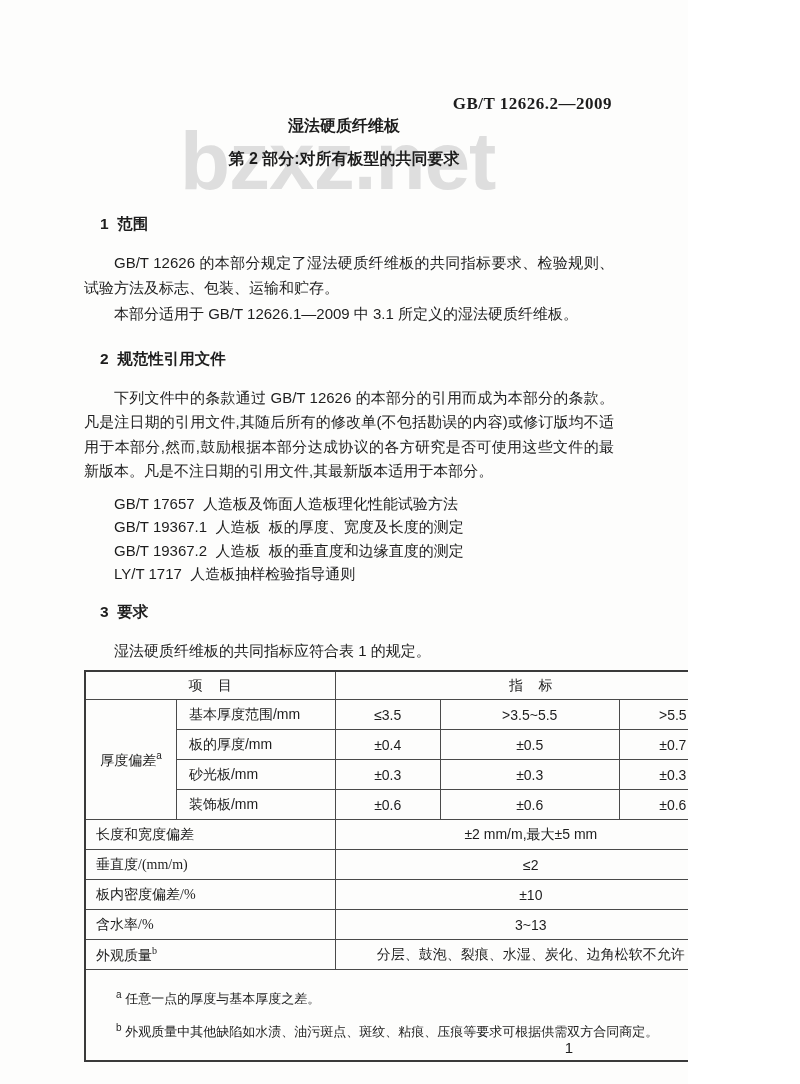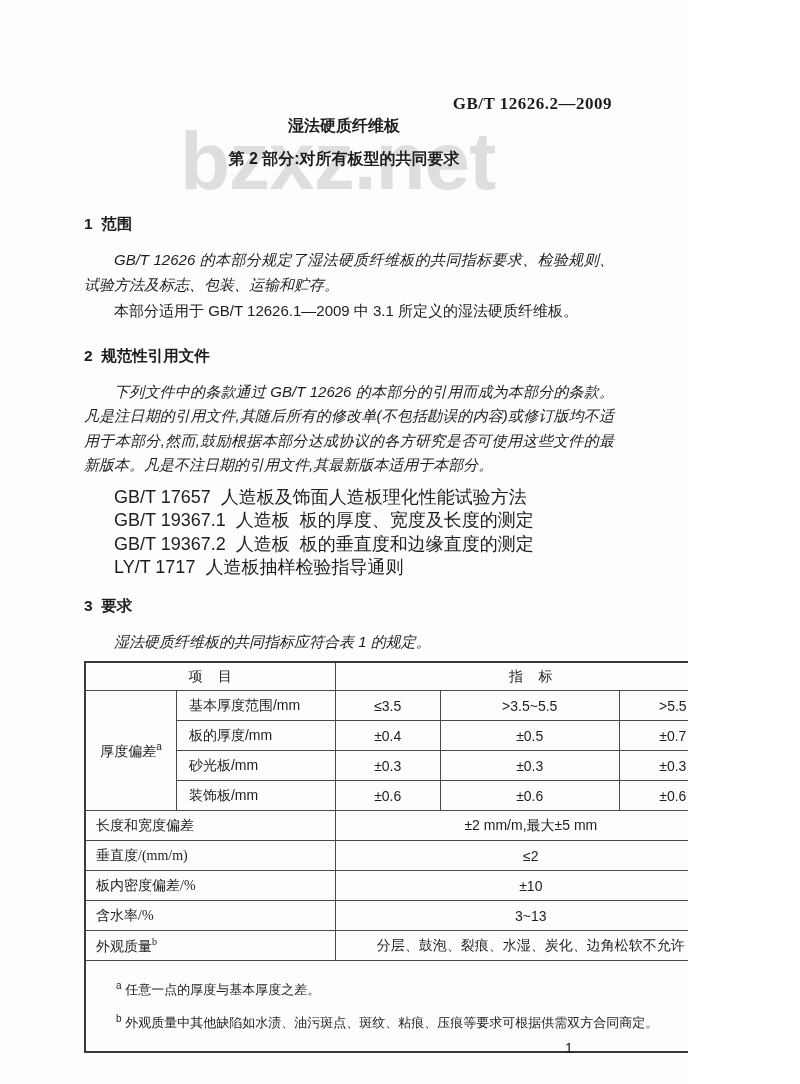--- a/index.html
+++ b/index.html
@@ -15,25 +15,25 @@
     font-weight:bold; font-size:17px; letter-spacing:0.5px;
   }
   .title-wrap { position:relative; padding-top:109px; text-align:center; }
   .watermark {
     position:absolute; top:120px; left:50%; transform:translateX(-52%);
     font-size:82px; font-weight:bold; color:#dedede; line-height:1;
     letter-spacing:-1px; z-index:0; white-space:nowrap; user-select:none;
   }
   .title-line { position:relative; z-index:1; font-size:16px; font-weight:bold; line-height:33px; }
   .content { position:relative; z-index:1; margin:0 74px 0 84px; }
-  .sec-head { font-size:15.5px; font-weight:bold; margin:0; white-space:pre-wrap; }
+  .sec-head { font-size:15.5px; font-weight:bold; margin:16px; white-space:pre-wrap; }
   .para { font-size:15px; line-height:24.5px; margin:0; text-align:justify; text-indent:2em; }
-  .ref-line { font-size:18px; line-height:23.5px; margin:0 0 0 30px; white-space:pre-wrap; }
+  .ref-line { font-size:15px; line-height:23.5px; margin:0 0 0 30px; white-space:pre-wrap; }
   .mt-sec1 { margin-top:39px; }
-  .mt-para { margin-top:13px;font-style:italic; }
+  .mt-para { margin-top:13px; }
   .mt-para2 { margin-top:2px; }
   .mt-sec2 { margin-top:22px; }
   .mt-refs { margin-top:8px; }
   .mt-sec3 { margin-top:16px; }
   .mt-cap  { margin-top:11px; }
   .table-caption { text-align:center; font-size:15px; font-weight:bold; white-space:pre-wrap; }
   table.spec {
     margin-top:7px; width:644px; border-collapse:collapse;
     font-size:14px; border:2px solid #3a3a3a;
   }

